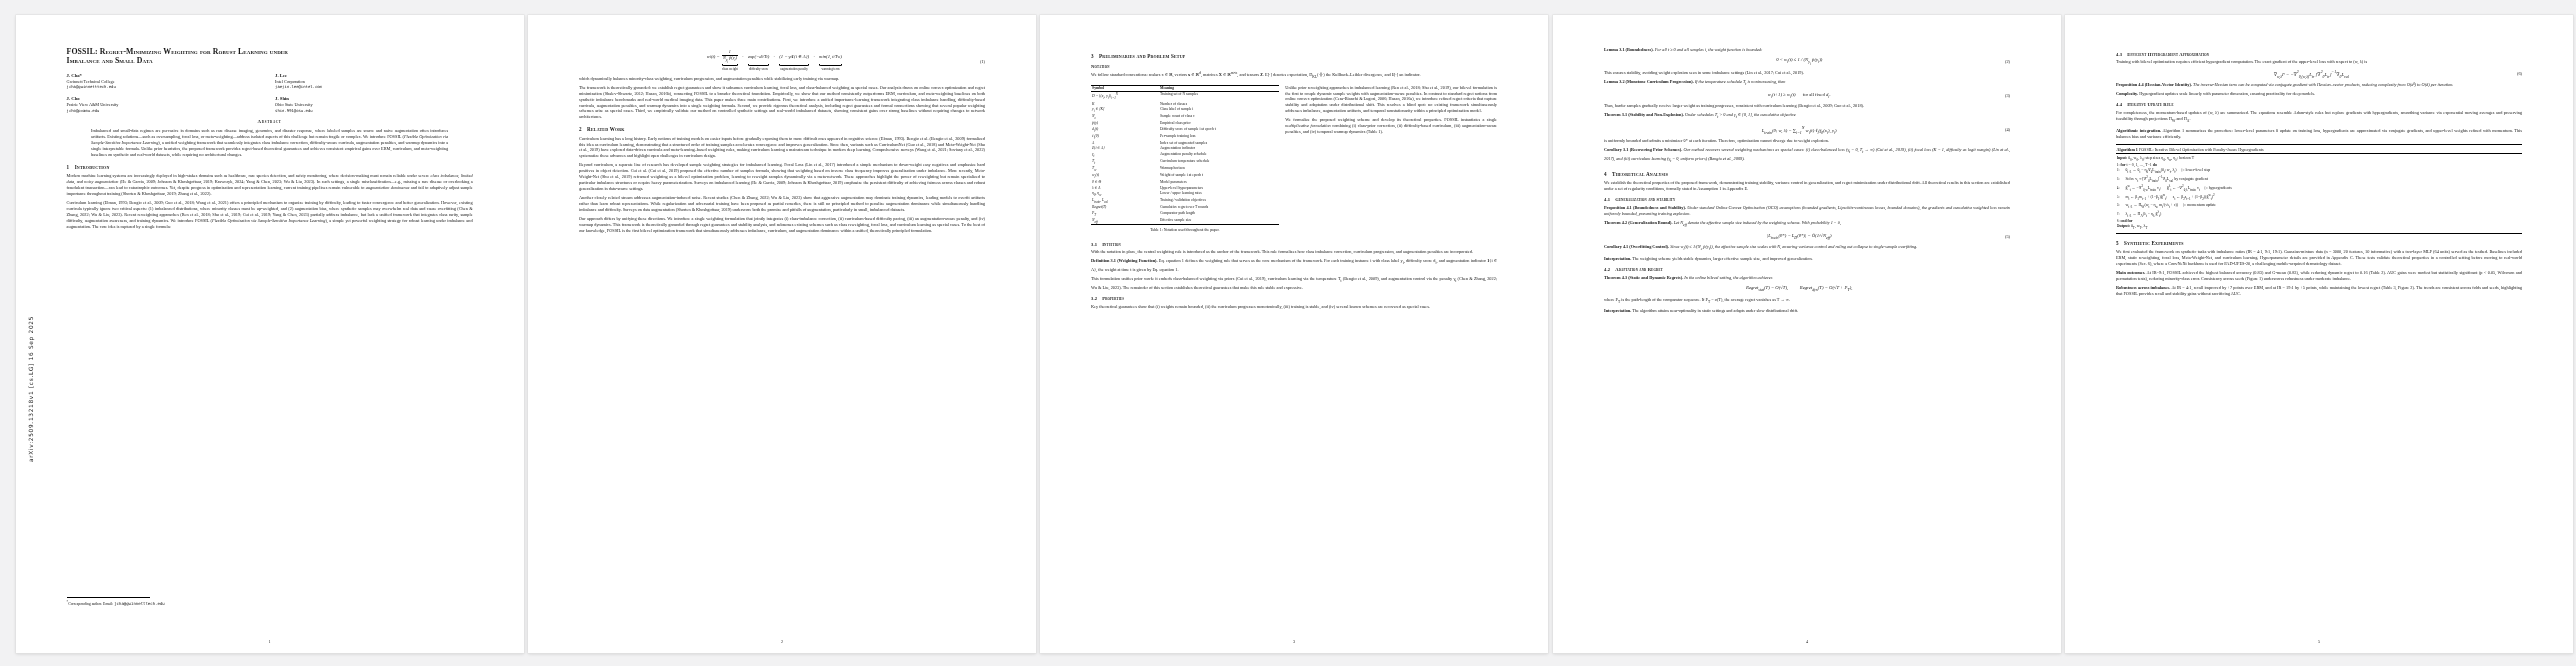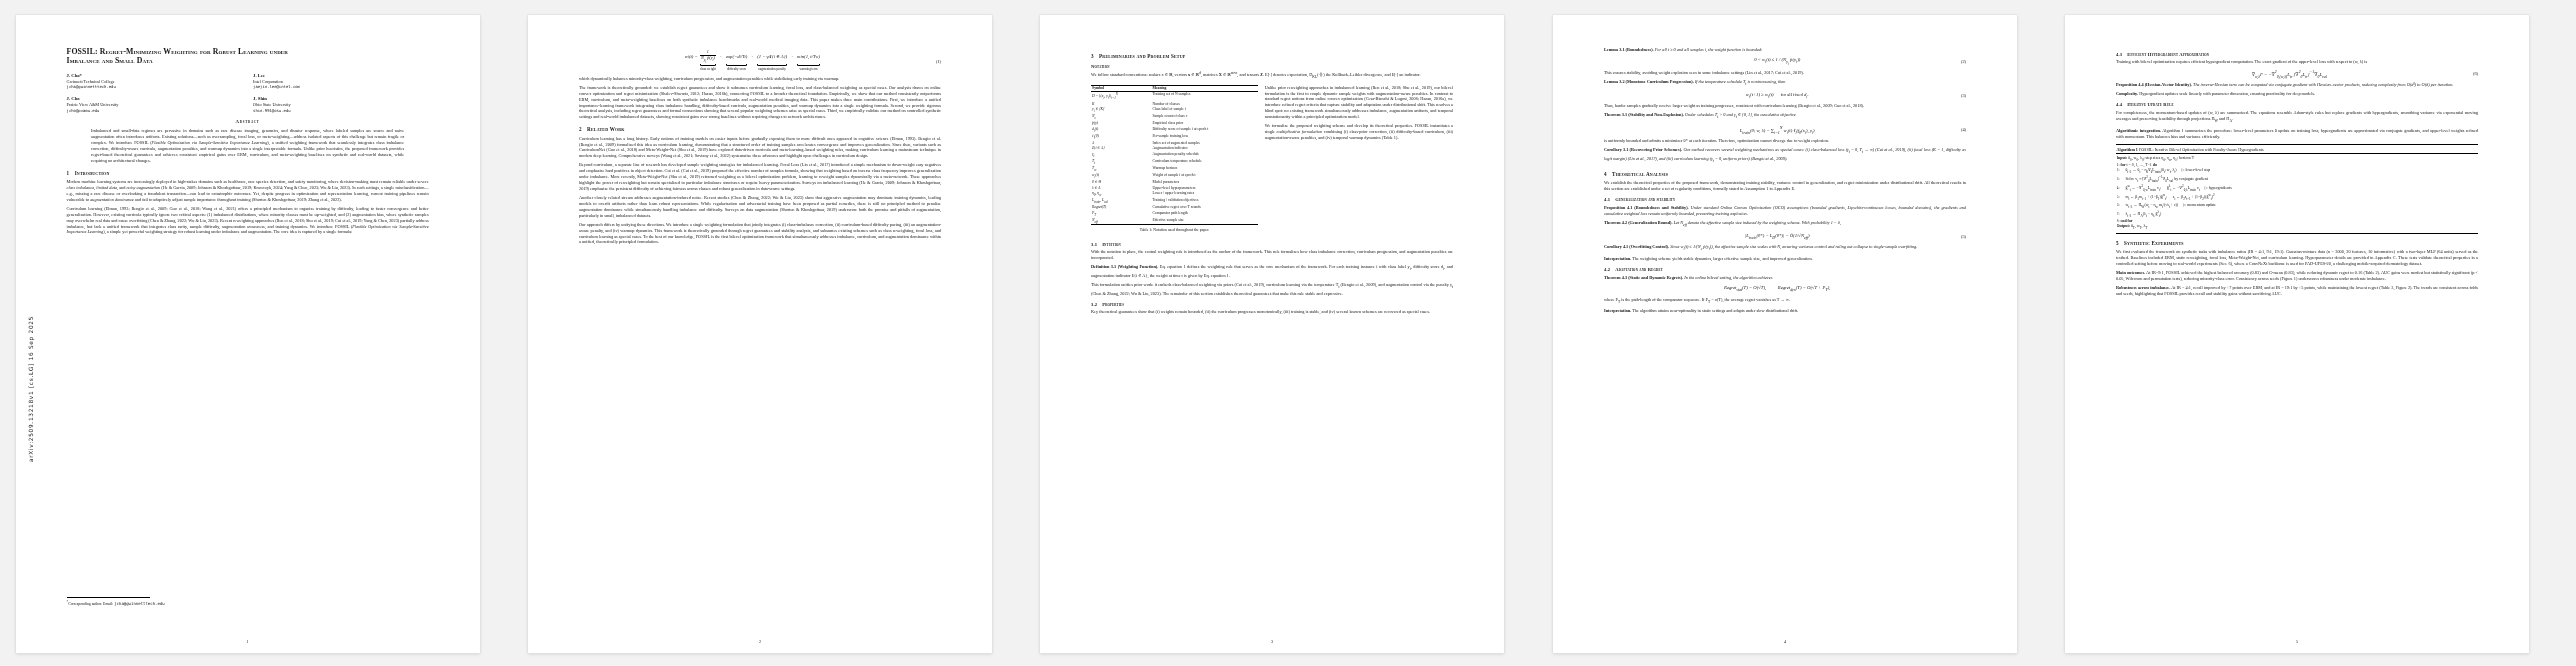--- a/index.html
+++ b/index.html
@@ -4,21 +4,21 @@
 <style>
   html,body{margin:0;padding:0;}
   body{
     width:2576px;height:667px;overflow:hidden;
     background:#f2f2f3;
     font-family:"Liberation Serif","DejaVu Serif","DejaVu Sans",serif;
     color:#151515;
   }
   .canvas{position:relative;width:2576px;height:667px;}
   .page{
-    position:absolute;top:14.5px;width:464px;height:638px;background:#ffffff;
+    position:absolute;top:14.5px;width:508px;height:638px;background:#ffffff;
     box-shadow:0 0 0 0.6px #e2e2e2, 0 0.6px 3.3px rgba(0,0,0,.14);
   }
   .p1{left:15.6px}.p2{left:528px}.p3{left:1040px}.p4{left:1553px}.p5{left:2065px}
   .inner{position:absolute;left:51px;right:51px;top:32px;bottom:29px;}
   .pageno{position:absolute;bottom:9px;left:0;right:0;text-align:center;font-size:4.2px;color:#222;}
 
   
   .arxiv-side{
     position:absolute;left:12.2px;top:114px;height:333px;
     writing-mode:vertical-rl;transform:rotate(180deg);

